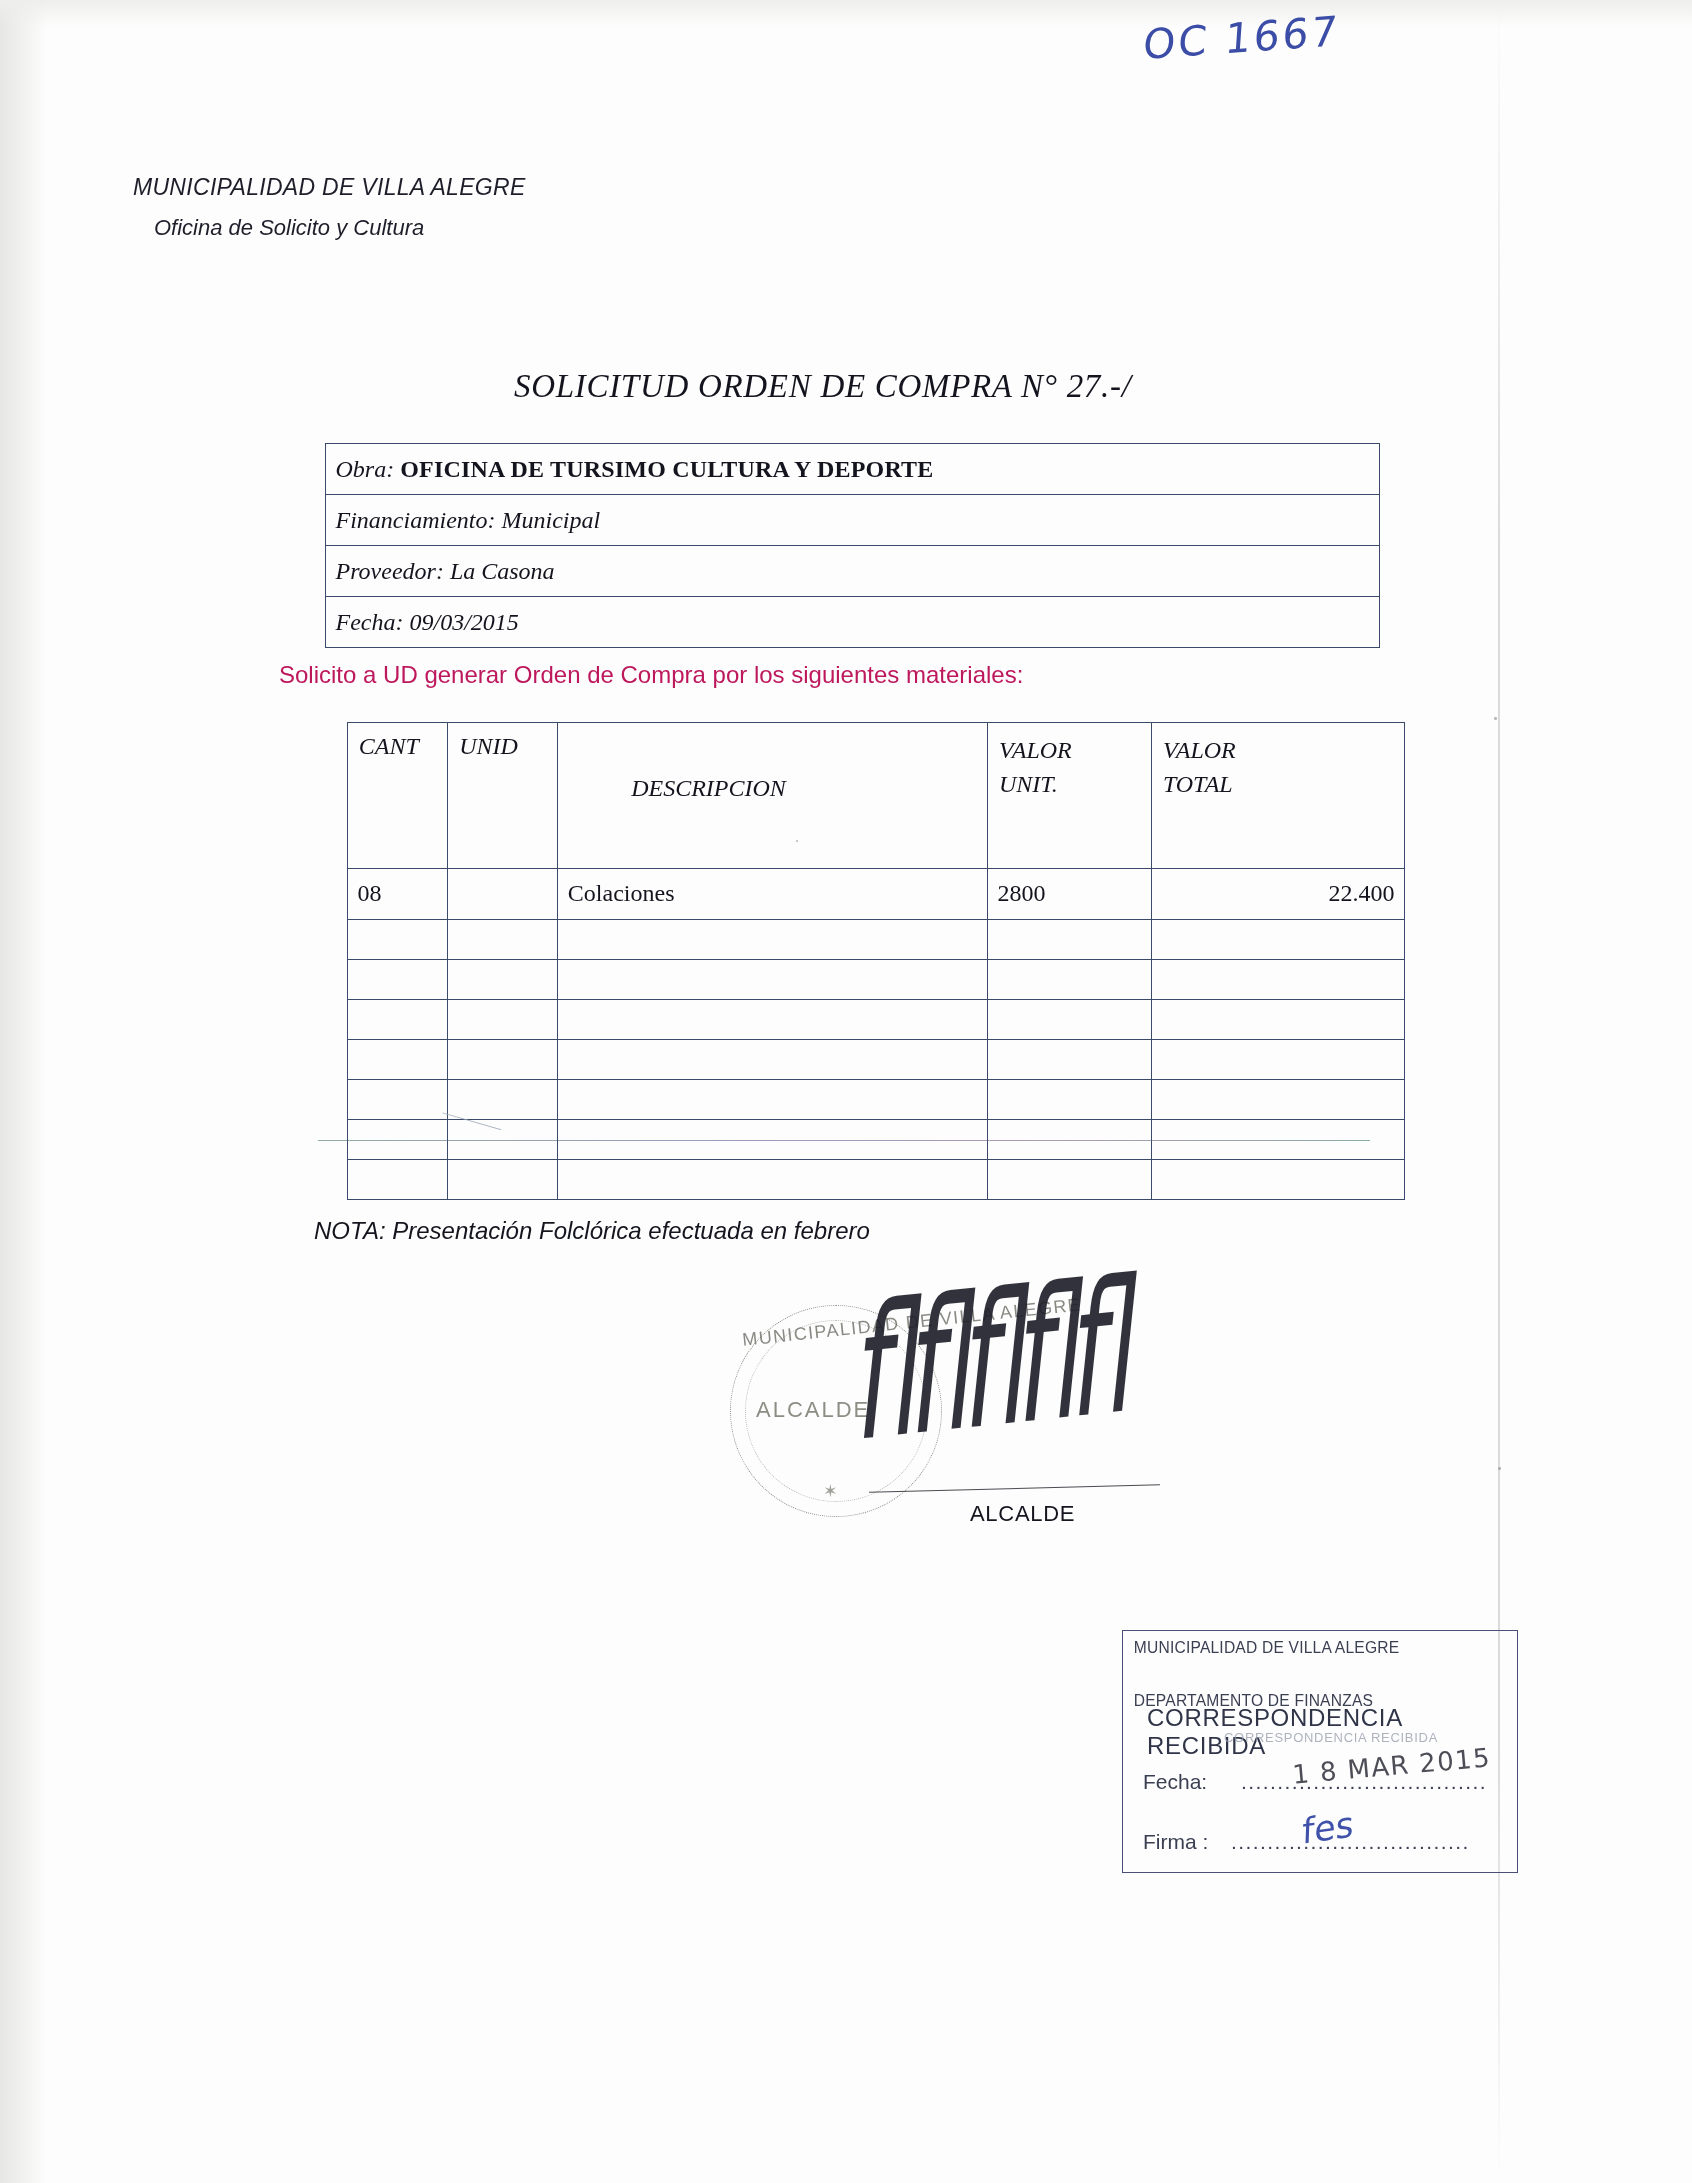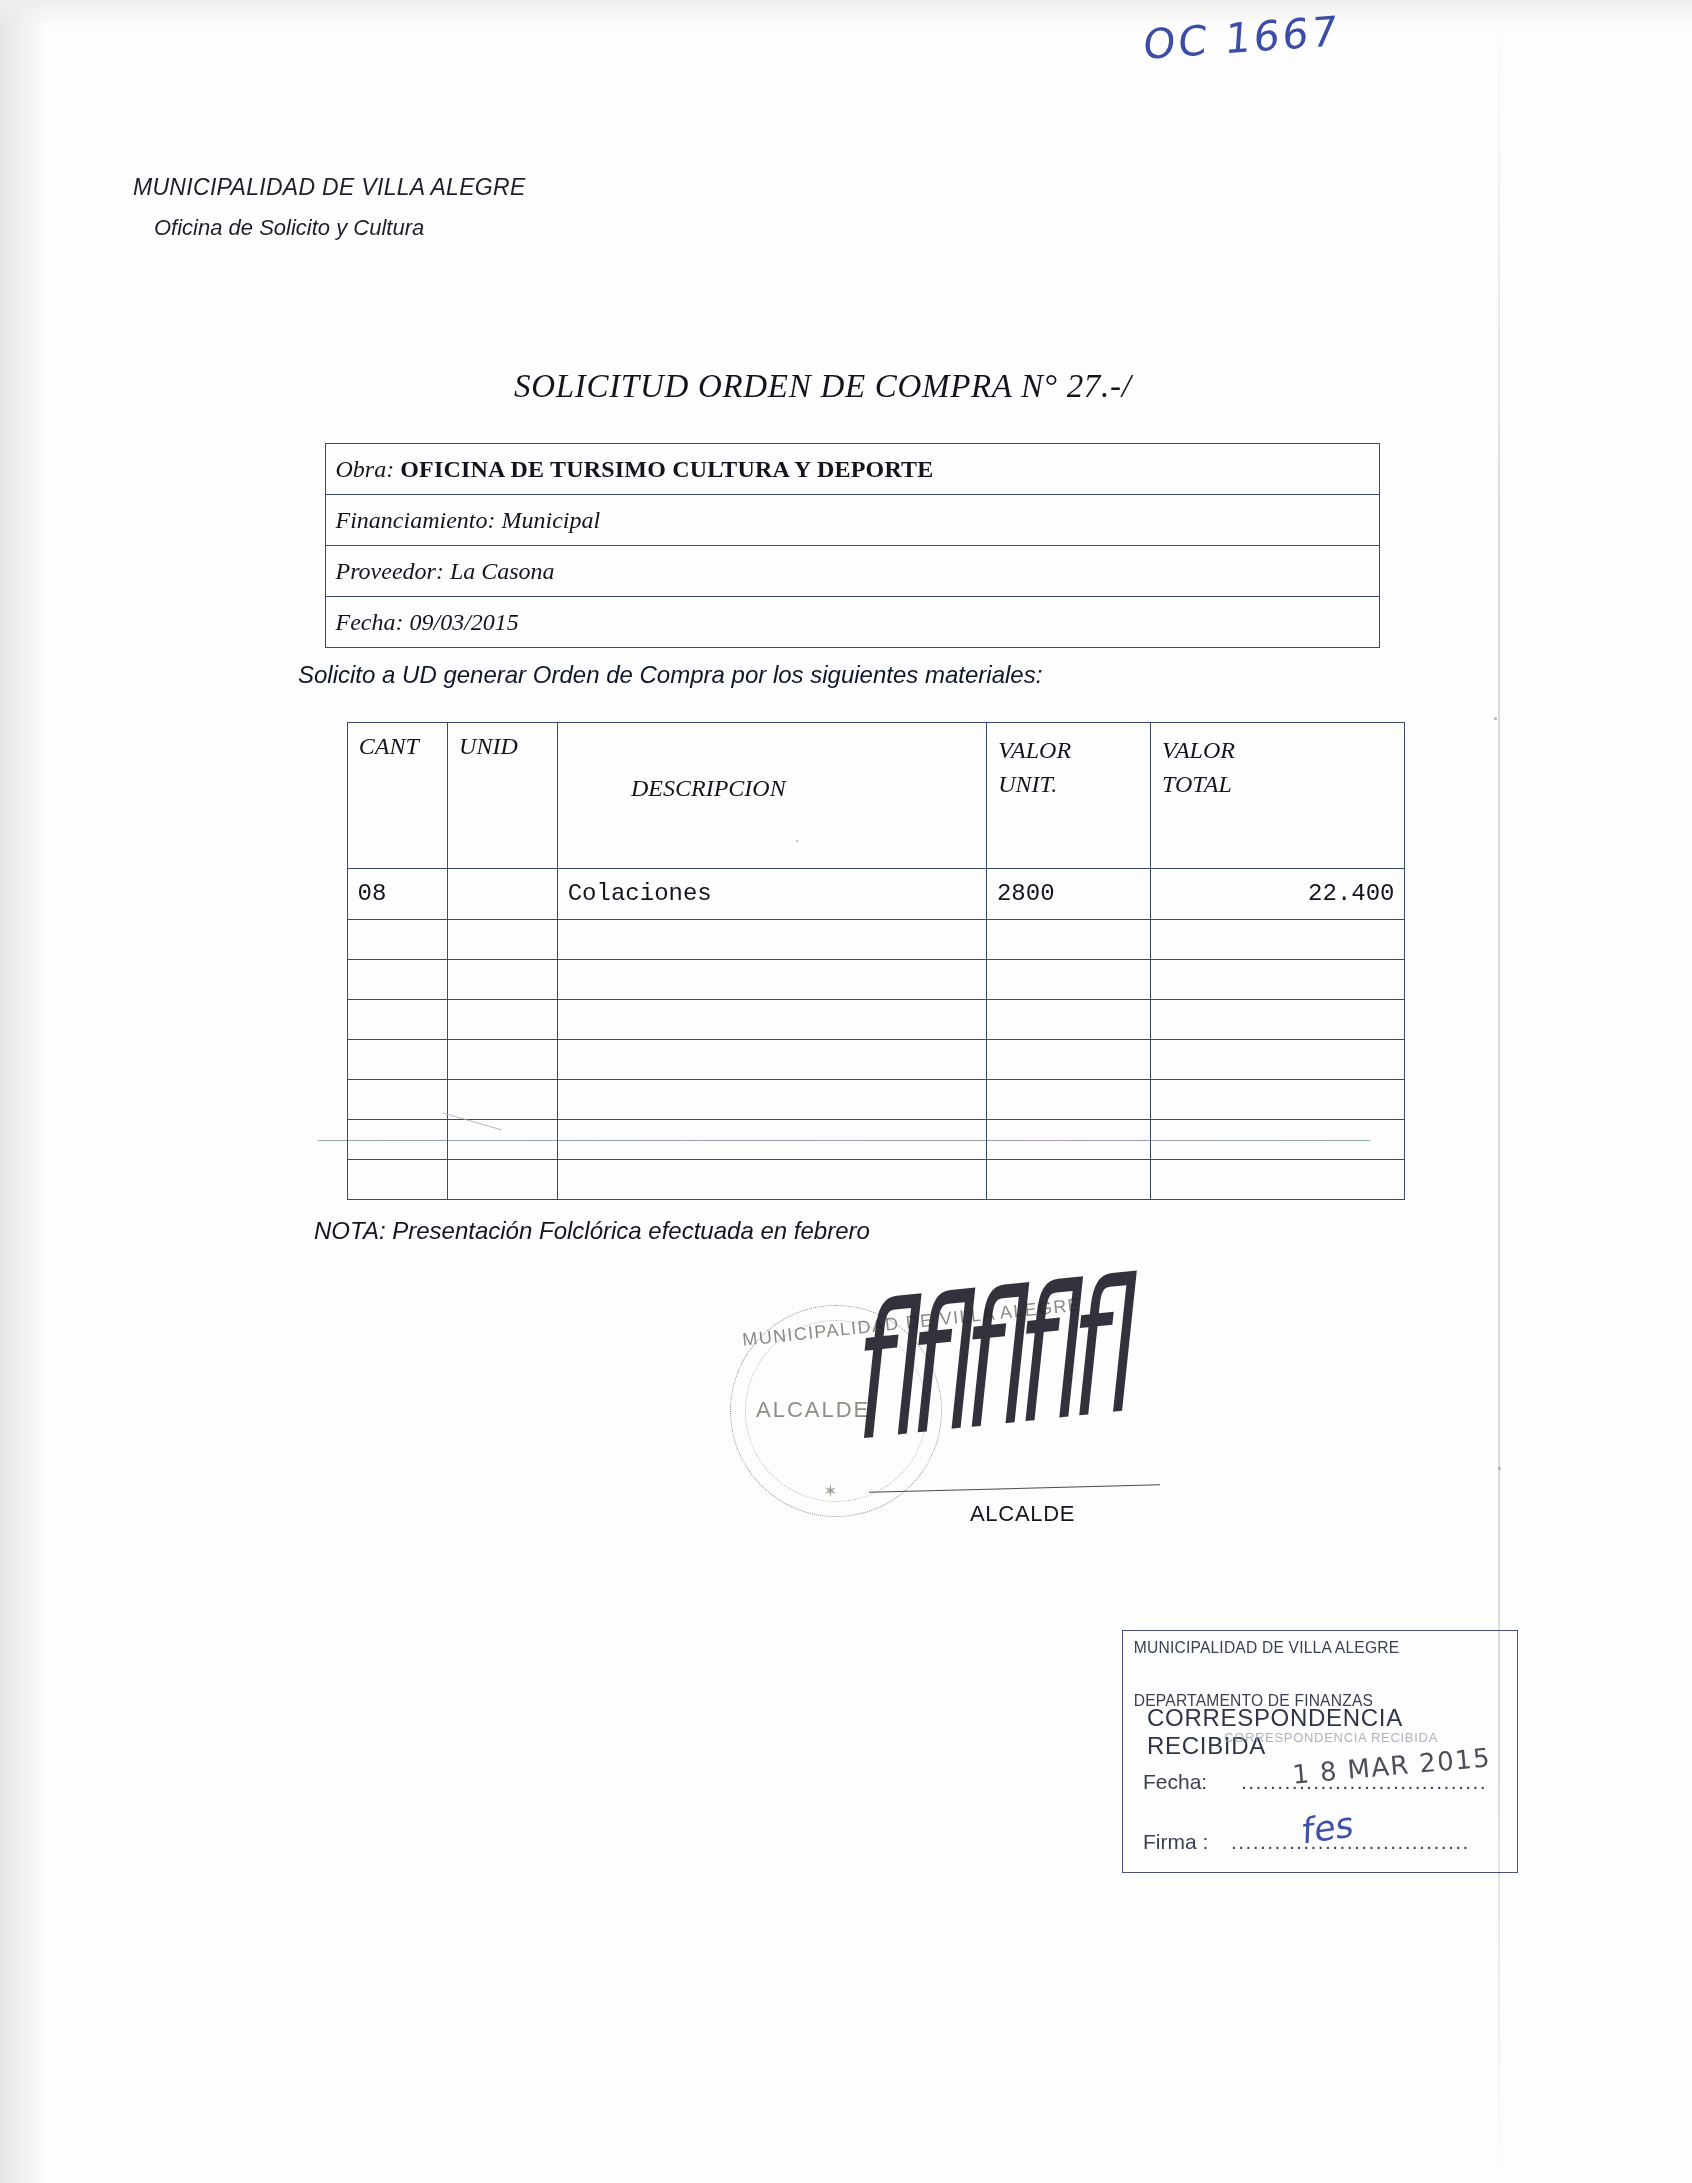--- a/index.html
+++ b/index.html
@@ -111,25 +111,24 @@
     font-style: normal;
     font-family: "Liberation Serif", serif;
     letter-spacing: 0.2px;
   }
   .info-value-italic {
     font-style: italic;
   }
 
   .request-line {
     position: absolute;
-    left: 298px;
+    left: 279px;
     top: 661px;
     font-size: 24px;
-    font-style: italic;
-    color: #0f172a;
+    color: #be185d;
   }
 
   
   .items-table {
     position: absolute;
     left: 315px;
     top: 722px;
     width: 1058px;
     border-collapse: collapse;
     font-family: "Liberation Serif", serif;
@@ -160,21 +159,20 @@
     margin-left: 62px;
     font-style: italic;
   }
   .th-two-line span { display: block; line-height: 1.45; }
 
   .items-table tbody td {
     height: 39px;
     padding: 0 9.5px;
     vertical-align: middle;
     font-style: normal;
-    font-family: Liberation Mono, monospace;
   }
   .items-table tbody tr.first-row td {
     height: 50px;
   }
   .cell-cant { font-family: "Liberation Serif", serif; }
   .cell-desc { font-family: "Liberation Serif", serif; }
   .cell-vu { font-style: italic; }
   .cell-vt { font-style: italic; text-align: right; }
 
   

